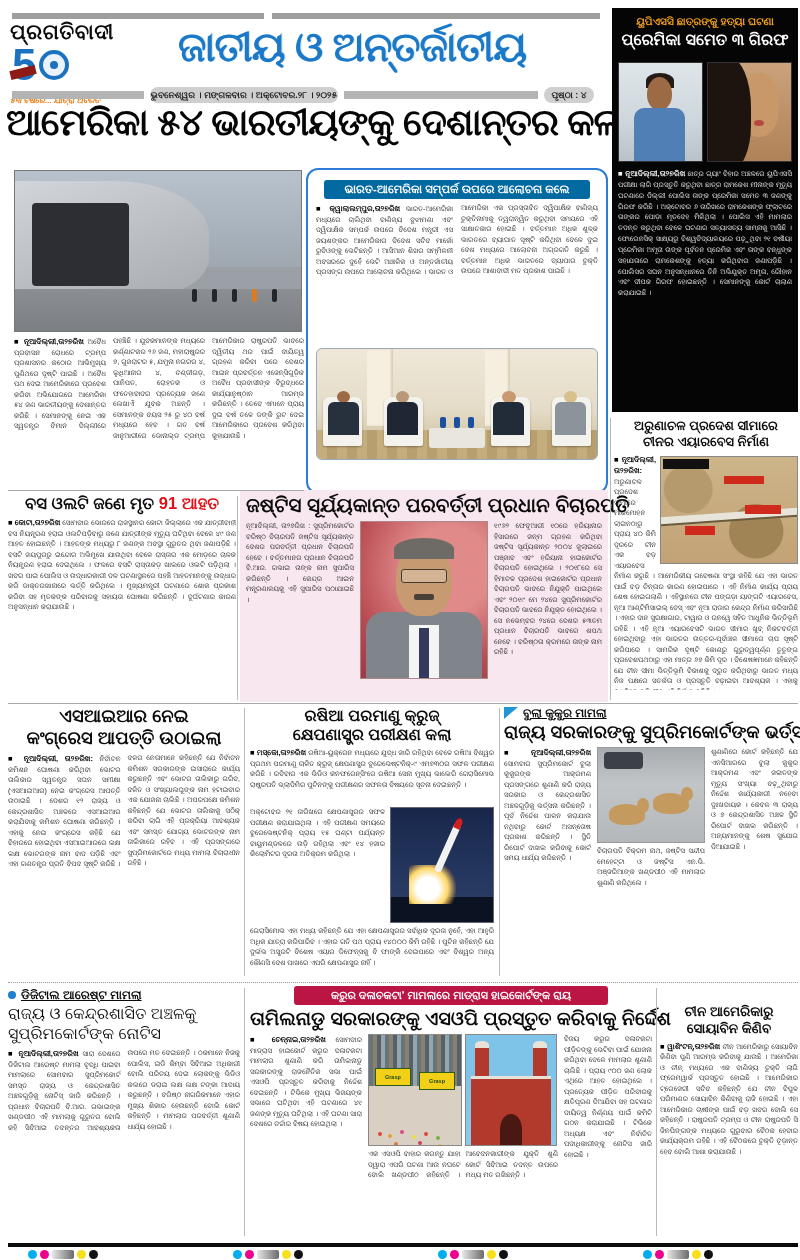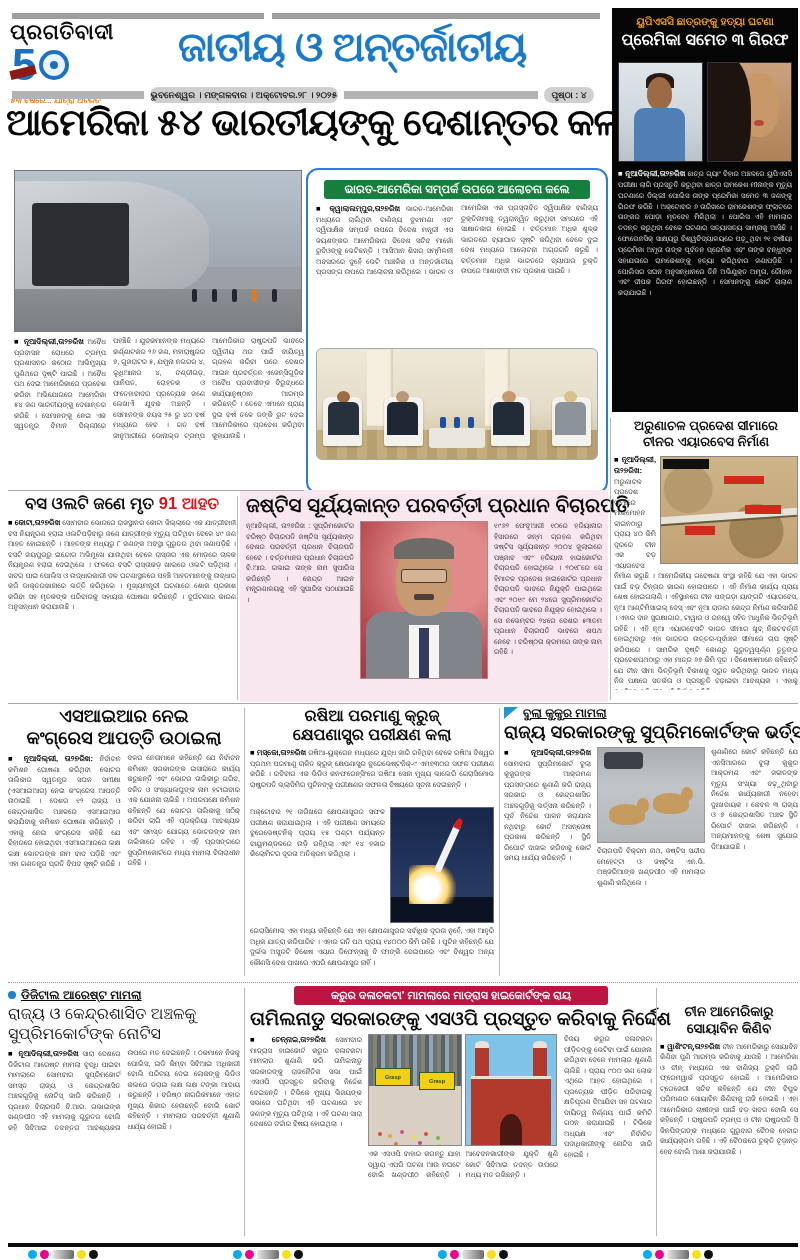--- a/index.html
+++ b/index.html
@@ -50,21 +50,21 @@
   .ph-woman { background:linear-gradient(180deg,#caa27c,#b08257); }
   .ph-woman .hair { position:absolute; left:-8%; top:-6%; width:60%; height:115%; background:#1d1410; border-radius:0 45% 40% 0; }
   .ph-woman .face { position:absolute; left:38%; top:10%; width:48%; height:66%; background:#c89868; border-radius:45%; }
   .ph-woman .lip { position:absolute; left:56%; top:58%; width:12%; height:6%; background:#b5473f; border-radius:50%; }
   .crime-body { margin-top:6px; font-size:7px; line-height:1.55; color:#f2f2f2; text-align:justify; height:280px; overflow:hidden; }
   .crime-body .dl { font-weight:bold; font-size:7.5px; }
 
   
   .meeting-box { position:absolute; left:306px; top:168px; width:302px; height:326px; border:2px solid #2d7cd6; border-radius:12px; padding:6px 8px; background:#fff; }
   .meeting-headline { text-align:center; font-size:19px; font-weight:800; color:#0a0a0a; }
-  .meeting-sub { margin:4px 8px; background:#15803d; color:#fff; font-size:11.5px; font-weight:800; text-align:center; border-radius:3px; padding:3px 0; }
+  .meeting-sub { margin:4px 8px; background:#0369a1; color:#fff; font-size:11.5px; font-weight:800; text-align:center; border-radius:3px; padding:3px 0; }
   .meeting-body { column-count:2; column-gap:8px; height:140px; overflow:hidden; }
   .meeting-photo { margin-top:5px; height:112px; border-radius:6px; border:1px solid #9ab; position:relative; overflow:hidden; background:linear-gradient(180deg,#efe8d8 0%,#e4dcc8 55%,#c9b98e 100%); }
   .meeting-photo .pillar { position:absolute; top:0; width:9%; height:70%; background:#f6efdf; box-shadow:inset -2px 0 2px #d8cfb8; }
   .meeting-photo .floor { position:absolute; bottom:0; width:100%; height:26%; background:repeating-linear-gradient(90deg,#c5ae7e 0 10px,#b89f6f 10px 20px); }
   .meeting-photo .chair { position:absolute; bottom:12%; width:14%; height:44%; background:#f4f2ec; border-radius:6px 6px 2px 2px; box-shadow:0 1px 2px rgba(0,0,0,.3); }
   .meeting-photo .person { position:absolute; bottom:22%; width:11%; height:40%; }
   .meeting-photo .person .hd { position:absolute; left:28%; top:0; width:44%; height:28%; border-radius:50%; background:#9c6a44; }
   .meeting-photo .person .bd { position:absolute; left:0; top:26%; width:100%; height:74%; border-radius:6px 6px 0 0; background:#27303d; }
   .meeting-photo .table { position:absolute; left:40%; bottom:10%; width:20%; height:18%; background:#e9e6de; border-radius:3px; }
   .meeting-photo .bottle { position:absolute; bottom:28%; width:2.2%; height:10%; background:#1d4fa0; border-radius:2px; }

